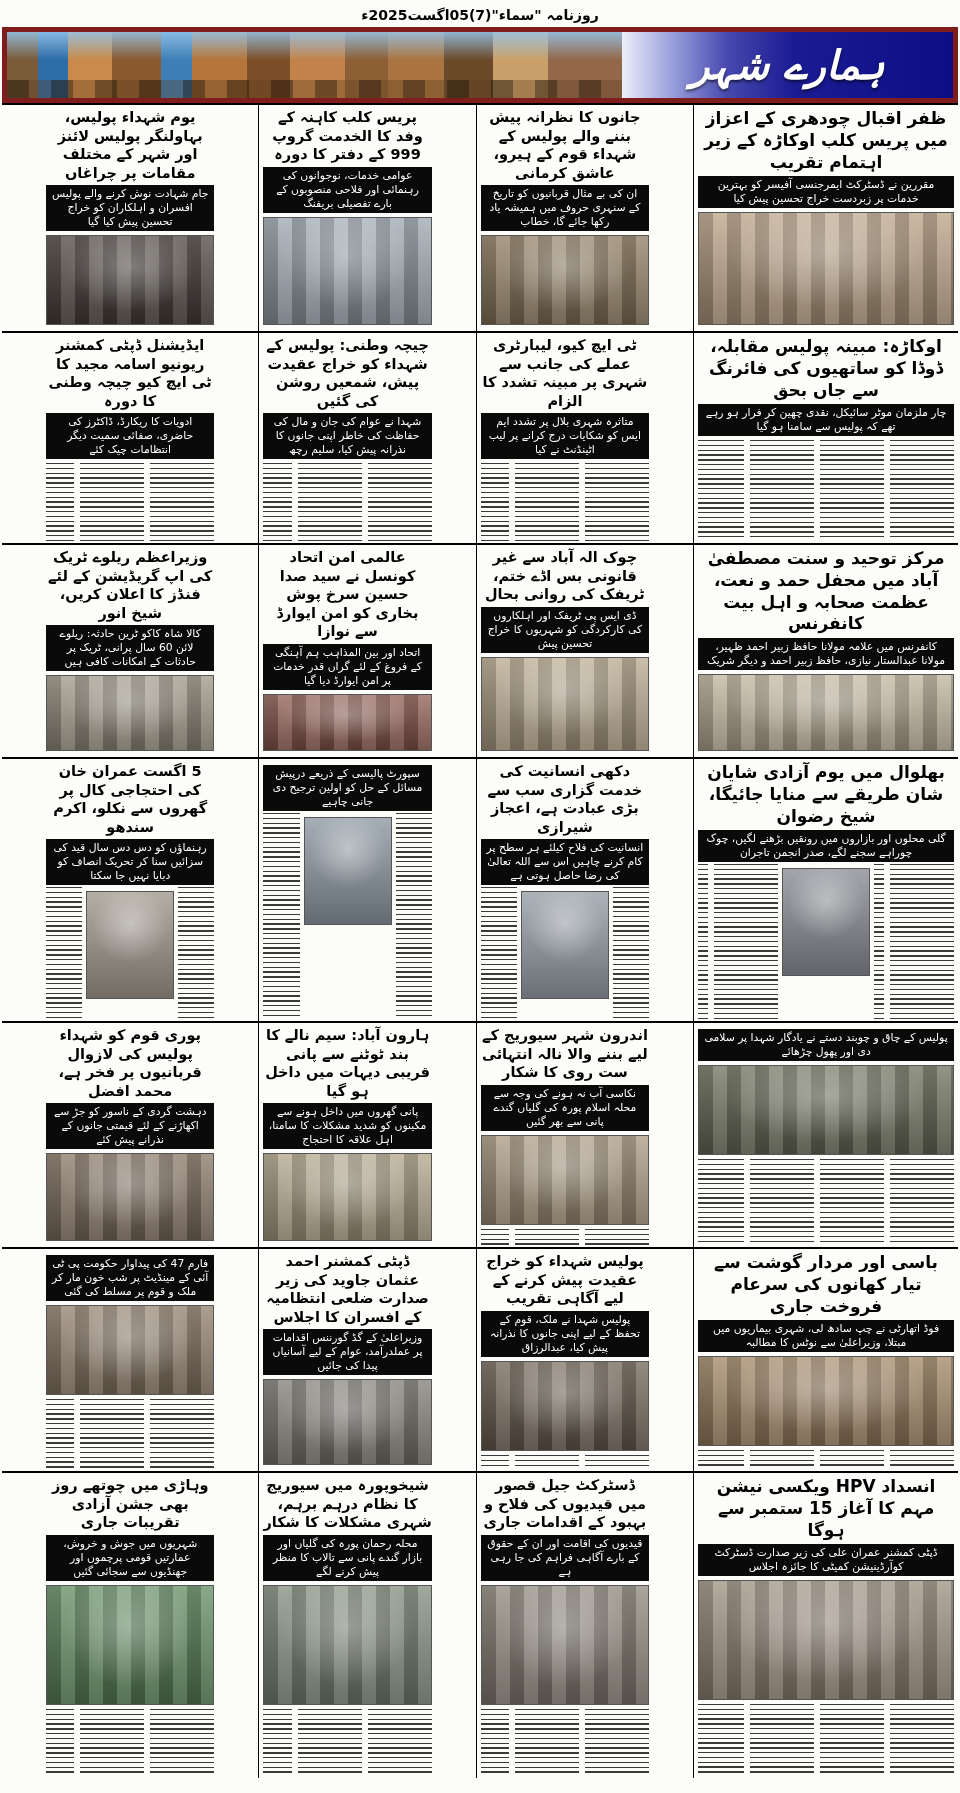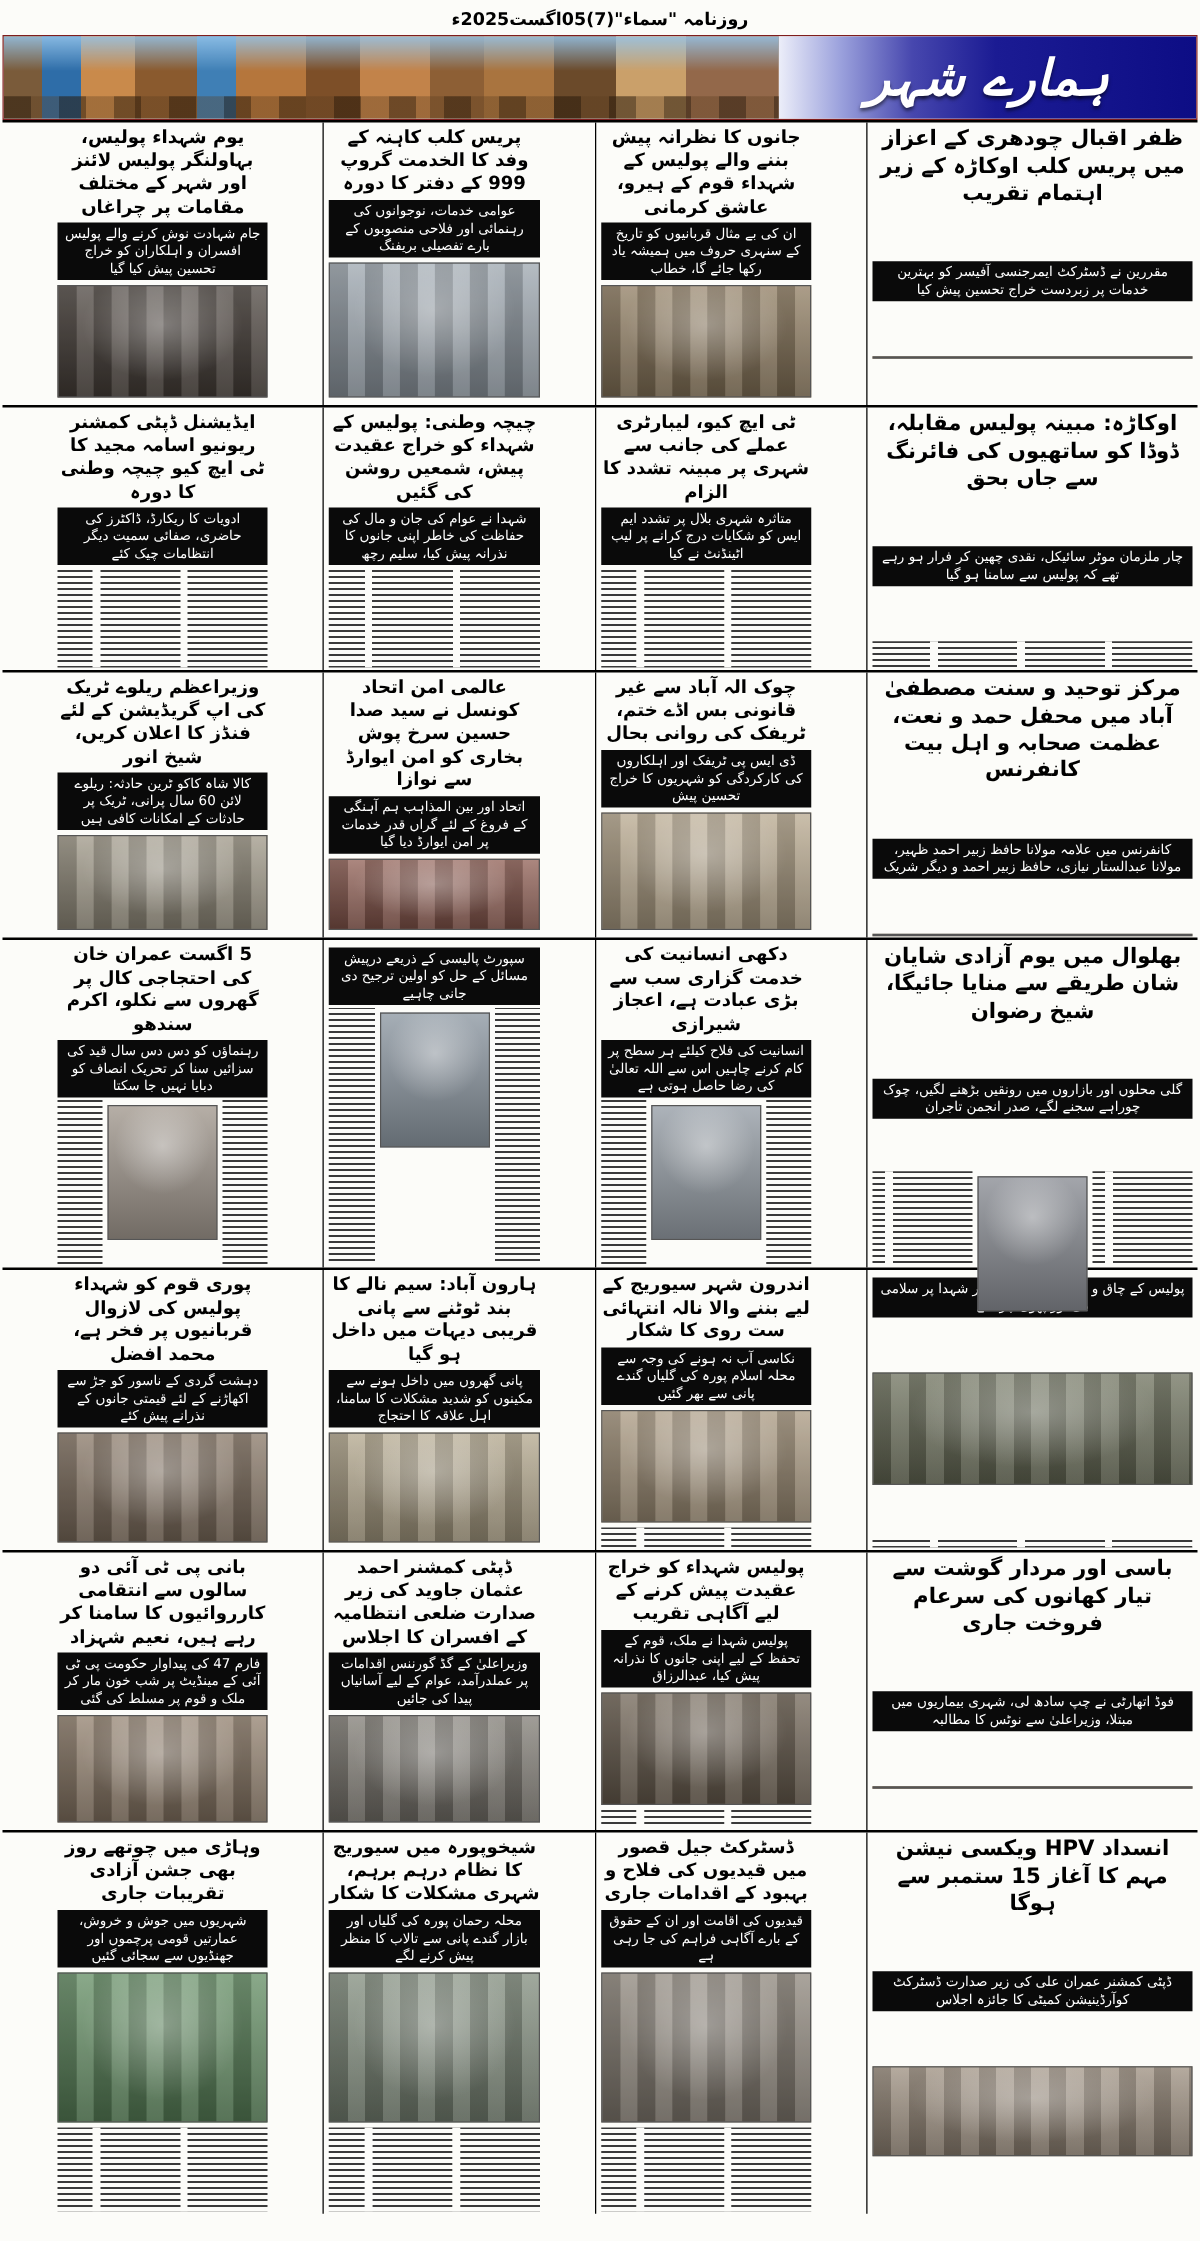--- a/index.html
+++ b/index.html
@@ -2,39 +2,39 @@
 <html lang="ur"><head>
 <meta charset="utf-8">
 <style>
   html,body{margin:0;padding:0;background:#e8e8e4;}
   #page{position:relative;width:960px;height:1793px;margin:0 auto;background:#fcfcf9;
         font-family:"DejaVu Sans",sans-serif;color:#111;overflow:hidden;
         box-sizing:border-box;padding:2px 2px 0 2px;}
   
   #hdr{text-align:center;font-weight:bold;font-size:14px;padding:5px 0 4px;color:#000;}
   
-  #masthead{height:66px;display:flex;flex-direction:row;border:1px solid #7f1d1d;overflow:hidden;}
+  #masthead{height:66px;display:flex;flex-direction:row;border:5px solid #7f1d1d;overflow:hidden;}
   .mast-title{flex:1.05;display:flex;align-items:center;justify-content:center;
     background:linear-gradient(to left,#0d0d85 0%,#1b1b93 48%,#4747ae 68%,#9aa0dc 85%,#eceef9 100%);
     color:#fff;font-size:40px;font-weight:bold;font-style:italic;letter-spacing:2px;
     text-shadow:0 2px 3px rgba(0,0,0,.55);}
   .mast-photos{flex:1.95;position:relative;
     background:
       linear-gradient(180deg,rgba(150,198,236,.85) 0%,rgba(150,198,236,0) 42%),
       linear-gradient(90deg,#7a5b3a 0 5%,#2e6da8 5% 10%,#c98a4b 10% 17%,#8a5a2e 17% 25%,
         #3f7fb5 25% 30%,#b5763c 30% 39%,#7d4f28 39% 46%,#c2834a 46% 55%,#8d5f35 55% 62%,
         #a9743f 62% 71%,#6b4a2a 71% 79%,#caa06a 79% 88%,#93684a 88% 100%);}
   .mast-photos:after{content:"";position:absolute;left:0;right:0;bottom:0;height:18px;
     background:repeating-linear-gradient(90deg,rgba(40,25,10,.55) 0 22px,rgba(90,60,30,.35) 22px 44px);}
   
   .row{display:flex;flex-direction:row;border-top:2px solid #000;}
   .article{flex:1;min-width:0;border-left:1px solid #000;padding:3px 4px 2px 4px;
            display:flex;flex-direction:column;box-sizing:border-box;margin-left:40px;}
   .article:last-child{border-left:none;}
-  .article.wide{flex:1.52;gap:40px;}
+  .article.wide{flex:1.52;}
   .headline{font-weight:bold;font-size:14.5px;line-height:1.28;text-align:center;color:#000;}
   .wide .headline{font-size:17px;}
   .subhead{background:#0a0a0a;color:#fff;font-size:10.8px;line-height:1.3;text-align:center;
            padding:2px 5px;margin:3px 0 2px;}
   .photo{width:100%;border:1px solid #555;box-sizing:border-box;margin:2px 0;position:relative;
          background:var(--tone,#999);}
   .photo:before{content:"";position:absolute;inset:0;
     background:
       radial-gradient(ellipse at 50% 35%,rgba(255,255,255,.30),rgba(0,0,0,0) 55%),
       repeating-linear-gradient(90deg,rgba(0,0,0,.16) 0 14px,rgba(255,255,255,.10) 14px 28px),
@@ -212,21 +212,20 @@
           <div class="photo" style="height: 90px; --tone: #6e6253;"></div>
           <div class="body-lines"></div>
         </div>
         <div class="article">
           <div class="headline">ڈپٹی کمشنر احمد عثمان جاوید کی زیر صدارت ضلعی انتظامیہ کے افسران کا اجلاس</div>
           <div class="subhead">وزیراعلیٰ کے گڈ گورننس اقدامات پر عملدرآمد، عوام کے لیے آسانیاں پیدا کی جائیں</div>
           <div class="photo" style="height: 90px; --tone: #7e7a72;"></div>
           <div class="body-lines"></div>
         </div>
         <div class="article">
-          <div class="headline">بانی پی ٹی آئی دو سالوں سے انتقامی کارروائیوں کا سامنا کر رہے ہیں، نعیم شہزاد</div>
           <div class="subhead">فارم 47 کی پیداوار حکومت پی ٹی آئی کے مینڈیٹ پر شب خون مار کر ملک و قوم پر مسلط کی گئی</div>
           <div class="photo" style="height: 90px; --tone: #8f7d6a;"></div>
           <div class="body-lines"></div>
         </div>
       </div>
       <div class="row" style="height: 305px;">
         <div class="article wide">
           <div class="headline">انسداد HPV ویکسی نیشن مہم کا آغاز 15 ستمبر سے ہوگا</div>
           <div class="subhead">ڈپٹی کمشنر عمران علی کی زیر صدارت ڈسٹرکٹ کوآرڈینیشن کمیٹی کا جائزہ اجلاس</div>
           <div class="photo" style="height: 120px; --tone: #9a8c7c;"></div>

